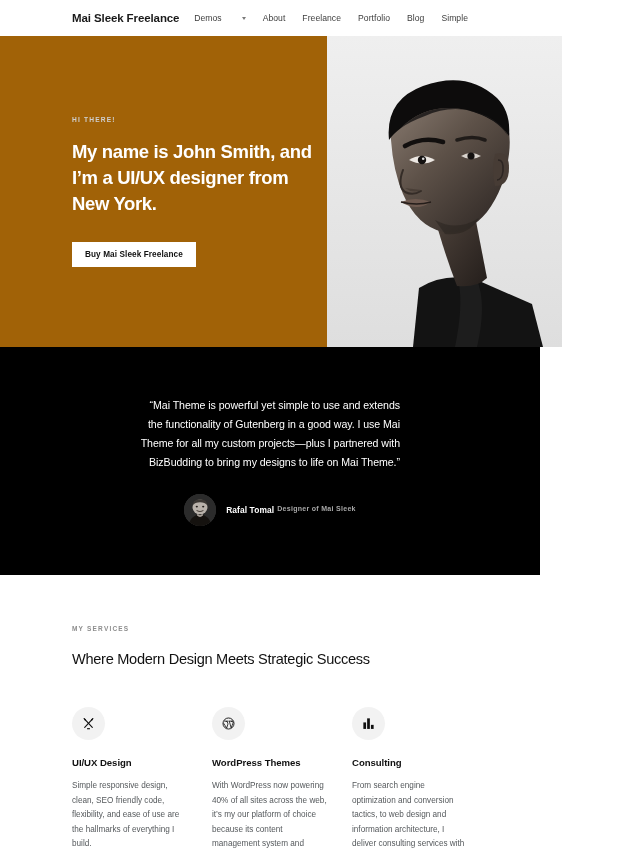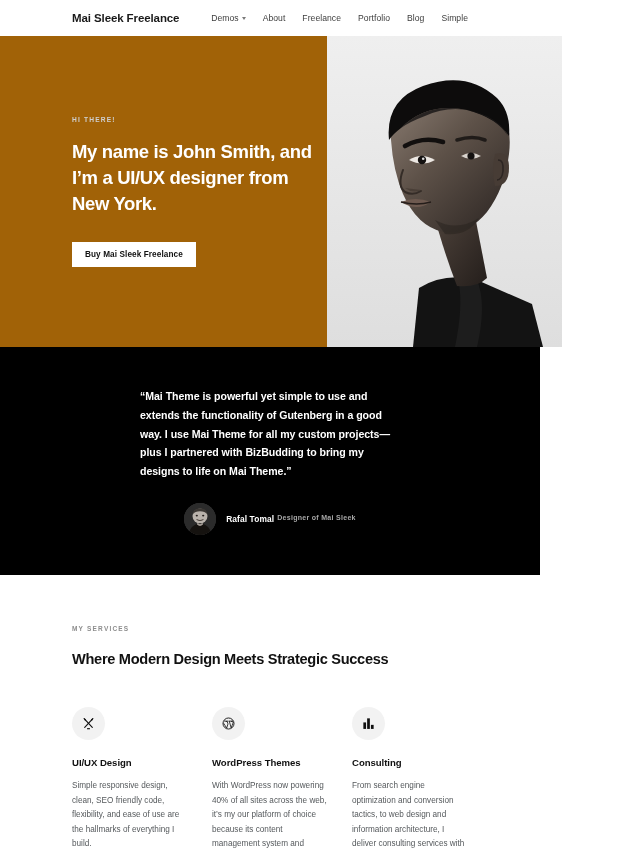--- a/index.html
+++ b/index.html
@@ -28,21 +28,21 @@
     color:#1a1a1a;
     white-space:nowrap;
   }
   .main-nav { display:flex; align-items:center; gap:17px; }
   .nav-item {
     font-size:8.6px;
     color:#3d3d3d;
     white-space:nowrap;
     display:flex;
     align-items:center;
-    gap:3px;
+    gap:20px;
     letter-spacing:0.05px;
   }
   .chev {
     display:inline-block;
     width:0;height:0;
     border-left:2.6px solid transparent;
     border-right:2.6px solid transparent;
     border-top:3px solid #7a7a7a;
     margin-top:1px;
   }
@@ -107,25 +107,25 @@
     background:#000000;
     height:228px;
     display:flex;
     flex-direction:column;
     align-items:center;
     justify-content:center;
     padding:0 72px;
   }
   .quote {
     width:260px;
-    text-align:left;
+    text-align:right;
     color:#ffffff;
     font-size:10.6px;
     line-height:1.78;
-    font-weight:700;
+    font-weight:400;
     letter-spacing:-0.05px;
   }
   .attribution {
     margin-top:22px;
     display:flex;
     align-items:center;
     gap:10px;
   }
   .avatar {
     width:32px;height:32px;
@@ -148,21 +148,21 @@
   .services-eyebrow {
     font-size:6.5px;
     font-weight:bold;
     letter-spacing:1.2px;
     color:#8d8d8d;
     text-transform:uppercase;
   }
   .services-title {
     margin-top:19px;
     font-size:14.6px;
-    font-weight:bold;
+    font-weight:normal;
     color:#111111;
     letter-spacing:-0.3px;
   }
   .cards {
     margin-top:40px;
     display:grid;
     grid-template-columns:1fr 1fr 1fr;
     gap:24px;
   }
   .card { display:flex; flex-direction:column; }

